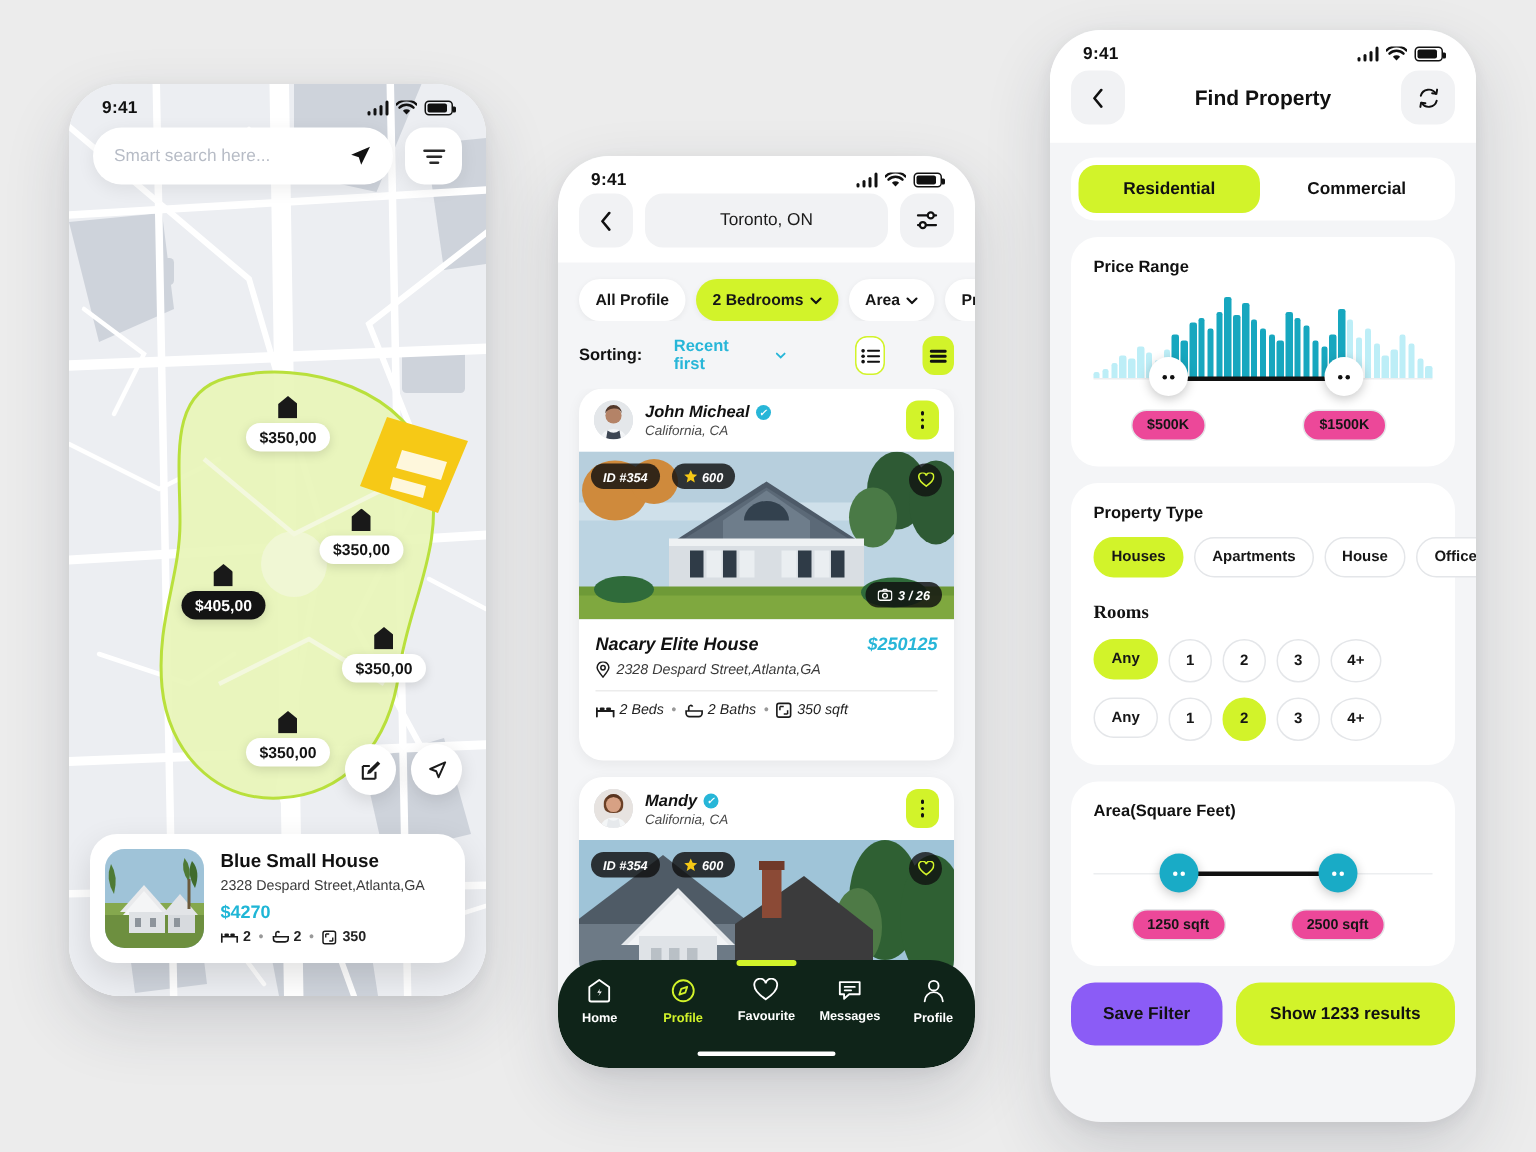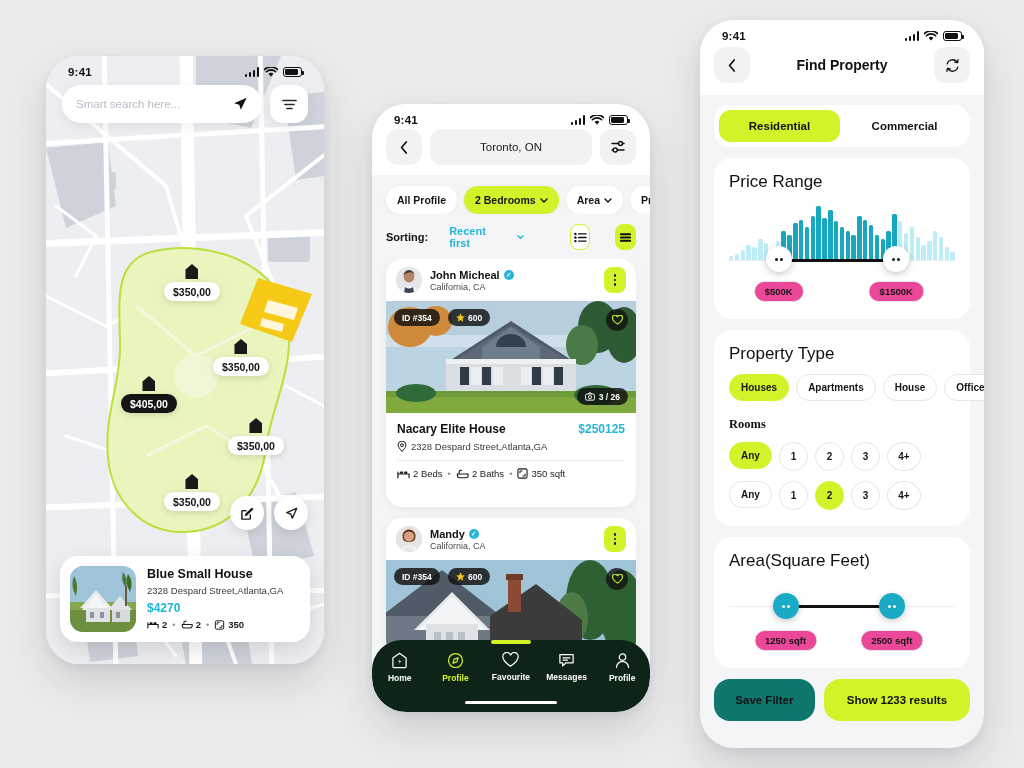--- a/index.html
+++ b/index.html
@@ -99,21 +99,21 @@
     box-shadow: 0 1px 4px rgba(0,0,0,.06); }
   .chip.active { background: #d2f32a; }
   .sortrow { display: flex; align-items: center; padding: 10px 14px 9px; gap: 21px; }
   .sortrow .lbl { font-size: 11px; font-weight: 700; color: #111; }
   .sortrow .val { font-size: 11px; font-weight: 600; color: #27b6d8; }
   .sortrow .sp { flex: 1; }
   .viewbtn { width: 26px; height: 26px; border-radius: 8px; display: flex; align-items: center;
     justify-content: center; border: 1.4px solid #d2f32a; background: #fff; margin-left: 4px; }
   .viewbtn.on { background: #d2f32a; border-color: #d2f32a; }
   .feed { flex: 1; overflow: hidden; padding: 0 14px; display: flex; flex-direction: column; gap: 11px; }
-  .pcard { background: #fff; border-radius: 16px; overflow: hidden; box-shadow: 0 2px 9px rgba(0,0,0,.06); flex: 0 0 auto; }
+  .pcard { background: #fff; border-radius: 16px; overflow: hidden; box-shadow: 0 2px 9px rgba(0,0,0,.06); flex: 0 0 auto; font-style: italic; }
   .pcard .usr { display: flex; align-items: center; gap: 8px; padding: 8px 10px; }
   .ava { width: 26px; height: 26px; border-radius: 50%; overflow: hidden; position: relative; flex: 0 0 auto; background:#d9dde2; }
   .uname { font-size: 11px; font-weight: 700; color: #111; display: flex; align-items: center; gap: 4px; }
   .uloc { font-size: 9px; color: #4a4a4a; margin-top: 1px; }
   .verif { width: 10px; height: 10px; border-radius: 50%; background: #27b6d8; display: inline-flex;
     align-items: center; justify-content: center; color: #fff; font-size: 6.5px; font-weight: 700; }
   .kebab { margin-left: auto; width: 22px; height: 26px; border-radius: 8px; background: #d2f32a;
     display: flex; flex-direction: column; align-items: center; justify-content: center; gap: 2px; }
   .kebab i { width: 2.6px; height: 2.6px; border-radius: 50%; background: #111; display: block; }
   .phero { position: relative; height: 112px; overflow: hidden; }
@@ -145,21 +145,21 @@
 
   
   #phone-filter { left: 700px; top: 20px; width: 284px; height: 728px; background: #f4f5f7; }
   .f-head { background: #fff; padding: 2px 14px 12px; display: flex; align-items: center; gap: 8px; }
   .f-title { flex: 1; text-align: center; font-size: 14px; font-weight: 700; color: #111; }
   .segwrap { margin: 10px 14px 0; background: #fff; border-radius: 16px; padding: 5px; display: flex; gap: 4px; }
   .seg { flex: 1; height: 32px; border-radius: 12px; display: flex; align-items: center;
     justify-content: center; font-size: 11.5px; font-weight: 700; color: #111; }
   .seg.on { background: #d2f32a; }
   .panel { margin: 11px 14px 0; background: #fff; border-radius: 18px; padding: 14px 15px 16px; }
-  .panel h3 { font-size: 17px; font-weight: 400; color: #111; }
+  .panel h3 { font-size: 11px; font-weight: 700; color: #111; }
   .hist { position: relative; height: 66px; margin-top: 14px; }
   .hist .bars { position: absolute; left: 0; right: 0; bottom: 12px; height: 54px;
     display: flex; align-items: flex-end; gap: 1.4px; }
   .hist .bars i { flex: 1; background: #bdeef7; border-radius: 1.5px 1.5px 0 0; }
   .hist .bars i.inrange { background: #17a7bf; }
   .axis { position: absolute; left: 0; right: 0; bottom: 11px; height: 1.5px; background: #eceef0; }
   .trackfill { position: absolute; height: 2.4px; background: #111; bottom: 10.5px; }
   .knob { position: absolute; bottom: 0; width: 26px; height: 26px; border-radius: 50%; background: #fff;
     box-shadow: 0 2px 7px rgba(0,0,0,.22); display: flex; align-items: center; justify-content: center; gap: 2px; }
   .knob i { width: 3px; height: 3px; border-radius: 50%; background: #111; display: block; }
@@ -172,21 +172,21 @@
   .opts { display: flex; gap: 7px; margin-top: 10px; flex-wrap: nowrap; }
   .opt { height: 27px; border-radius: 14px; border: 1px solid #e4e6e9; background: #fff;
     display: flex; align-items: center; justify-content: center; padding: 0 11px;
     font-size: 10px; font-weight: 600; color: #161616; white-space: nowrap; }
   .opt.on { background: #d2f32a; border-color: #d2f32a; }
   .opt.round { width: 29px; height: 29px; padding: 0; border-radius: 50%; }
   .opt.round.wide { width: 34px; }
   .sub { font-size: 12.5px; font-weight: 700; color: #111; margin-top: 16px; font-family: Liberation Serif, serif; }
   .areaslider { position: relative; height: 30px; margin-top: 20px; }
   .footer { margin: 11px 14px 0; display: flex; gap: 9px; }
-  .fbtn { flex: 1; height: 42px; border-radius: 16px; background: #0f766e; display: flex;
+  .fbtn { flex: 1; height: 42px; border-radius: 16px; background: #8b5cf6; display: flex;
     align-items: center; justify-content: center; font-size: 11.5px; font-weight: 700; color: #111; }
   .fbtn.primary { flex: 1.45; background: #d2f32a; }
 </style>
 </head>
 <body>
 
 <div class="stage">
 
   <div class="phone" id="phone-map">
 

